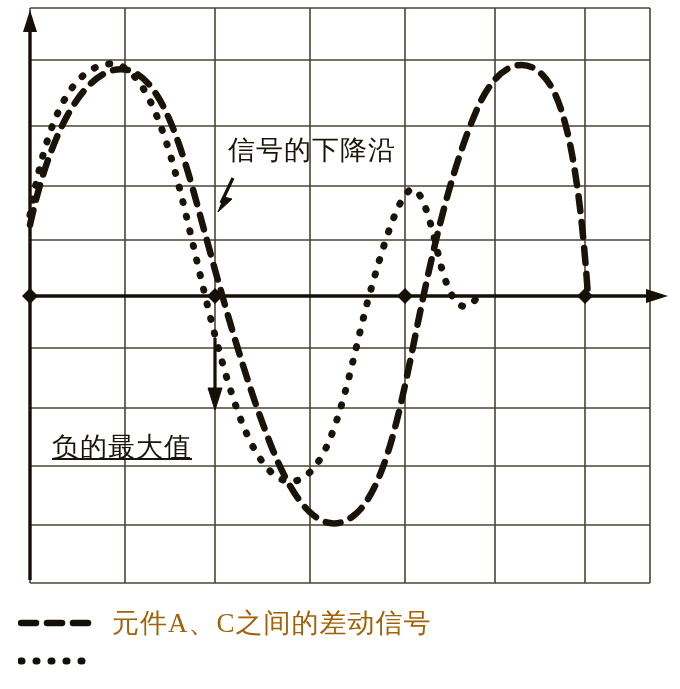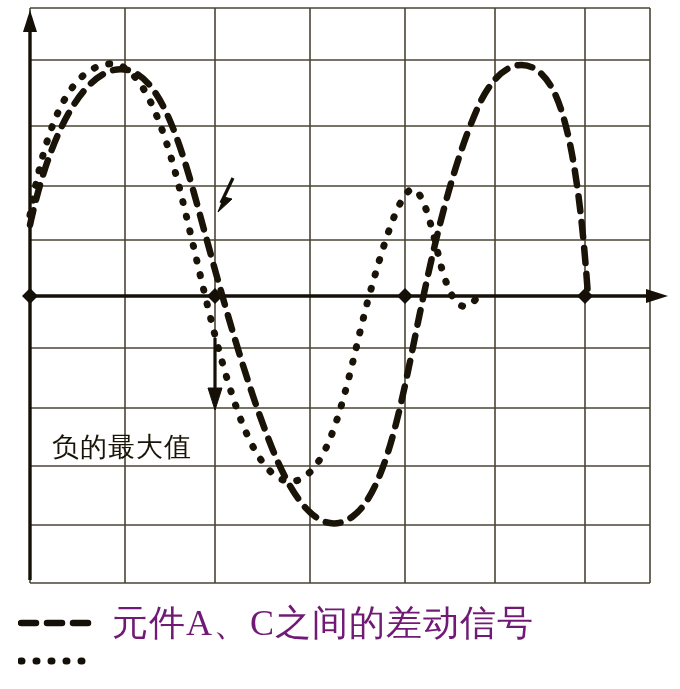--- a/index.html
+++ b/index.html
@@ -29,21 +29,21 @@
   }
   .anno {
     position: absolute;
     font-family: "Liberation Serif", serif;
     font-size: 27px;
     letter-spacing: 1px;
     color: #1a1408;
     white-space: nowrap;
   }
   .anno-falling { left: 228px; top: 132px; }
-  .anno-negmax  { left: 52px;  top: 429px; }
+  .anno-negmax  { left: 52px;  top: 429px; text-decoration: underline; }
   .legend {
     position: absolute;
     left: 0;
     top: 604px;
     width: 680px;
   }
   .legend-row {
     display: flex;
     align-items: center;
     height: 38px;
@@ -52,23 +52,23 @@
     width: 80px;
     margin-left: 18px;
     margin-right: 14px;
     display: flex;
     align-items: center;
     justify-content: center;
     height: 38px;
   }
   .legend-label {
     font-family: "Liberation Serif", serif;
-    font-size: 36px;
+    font-size: 27px;
     letter-spacing: 1px;
-    color: #701a75;
+    color: #a16207;
     white-space: nowrap;
   }
 </style>
 </head>
 <body>
 
 <div id="chart-root">
 
   <svg class="plot" viewBox="0 0 680 689">
 
@@ -121,20 +121,21 @@
              C 422,183 432,228 440,262 C 450,300 462,320 478,296"></path>
 
     <g stroke="#141008" fill="#141008">
       <line x1="233" y1="178" x2="221" y2="203" stroke-width="3.2"></line>
       <polygon points="218,212 232,199 224,197"></polygon>
       <line x1="215" y1="338" x2="215" y2="396" stroke-width="3.2"></line>
       <polygon points="215,410 208,388 222,388"></polygon>
     </g>
   </svg>
 
+  <div class="anno anno-falling">信号的下降沿</div>
 
   <div class="anno anno-negmax">负的最大值</div>
 
   <div class="legend">
 
     <div class="legend-row">
       <span class="legend-swatch">
         <svg width="80" height="16" viewBox="0 0 80 16">
           <line x1="3" y1="8" x2="77" y2="8" stroke="#141008" stroke-width="6.5" stroke-linecap="round" stroke-dasharray="15 11"></line>
         </svg>

